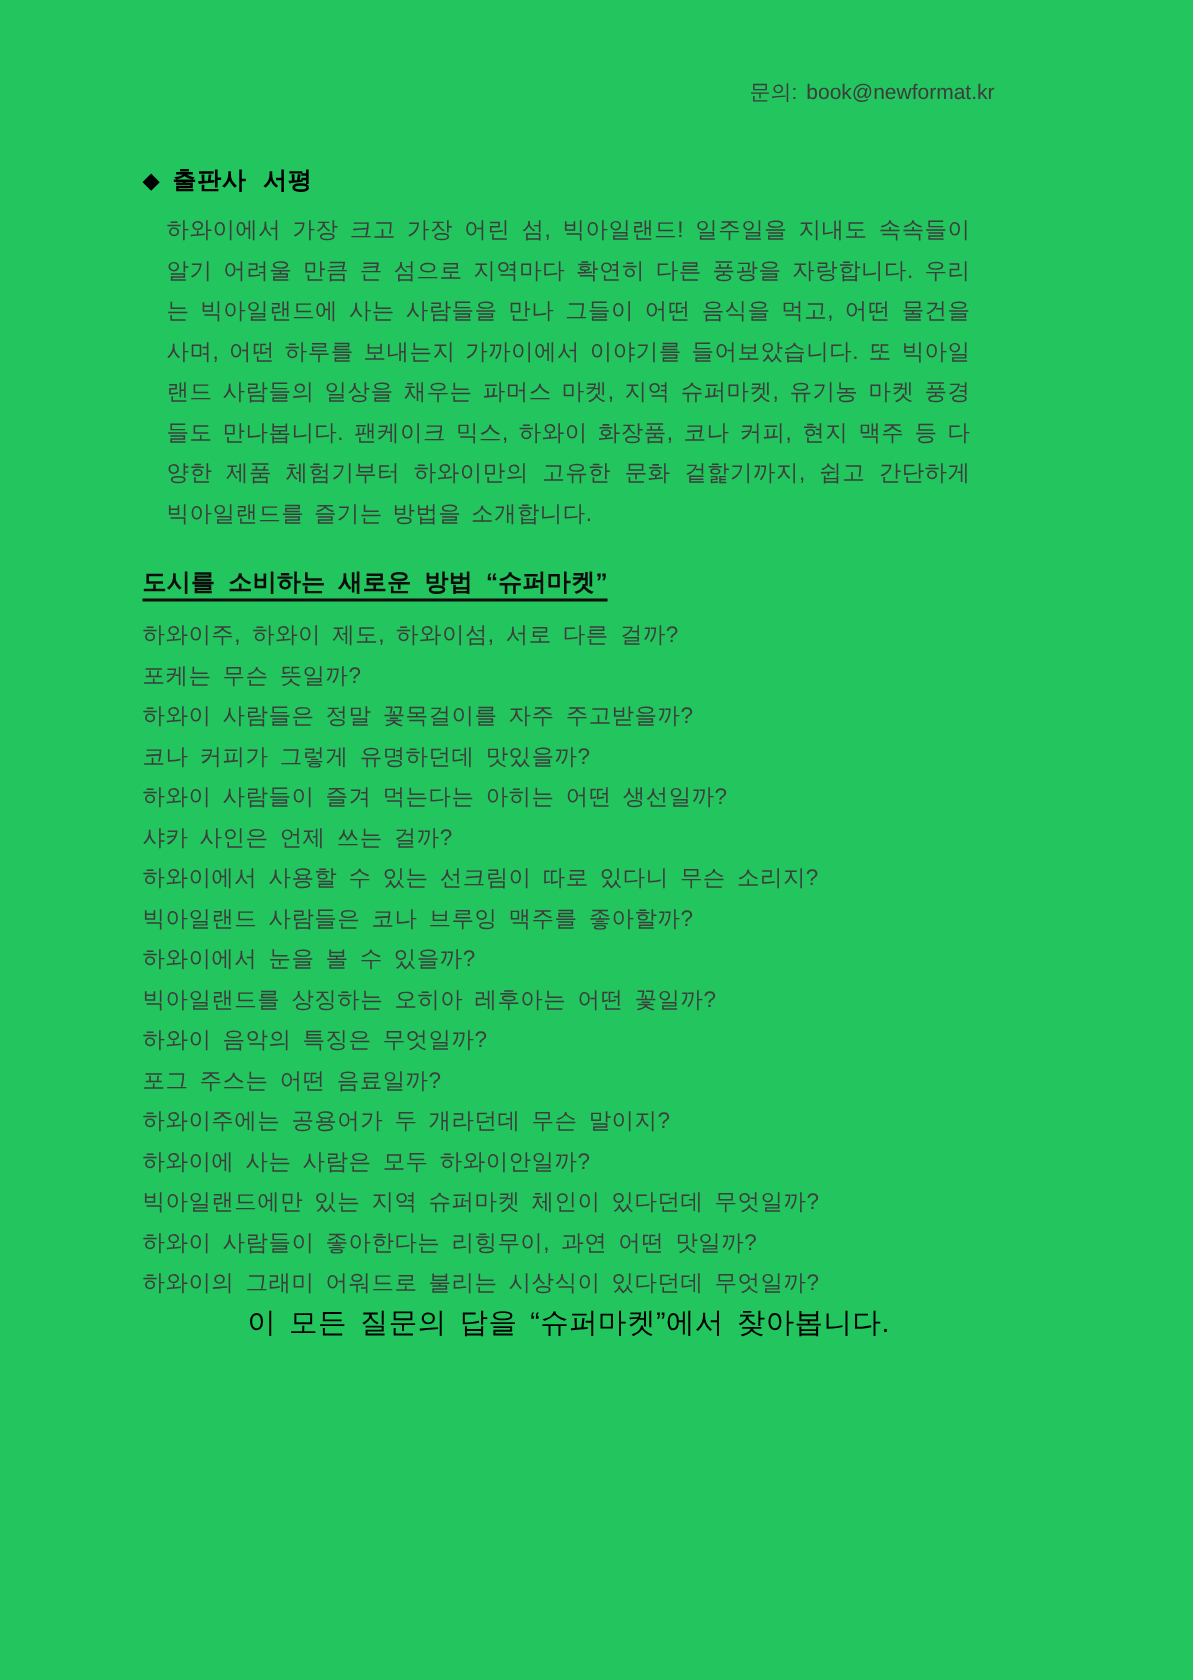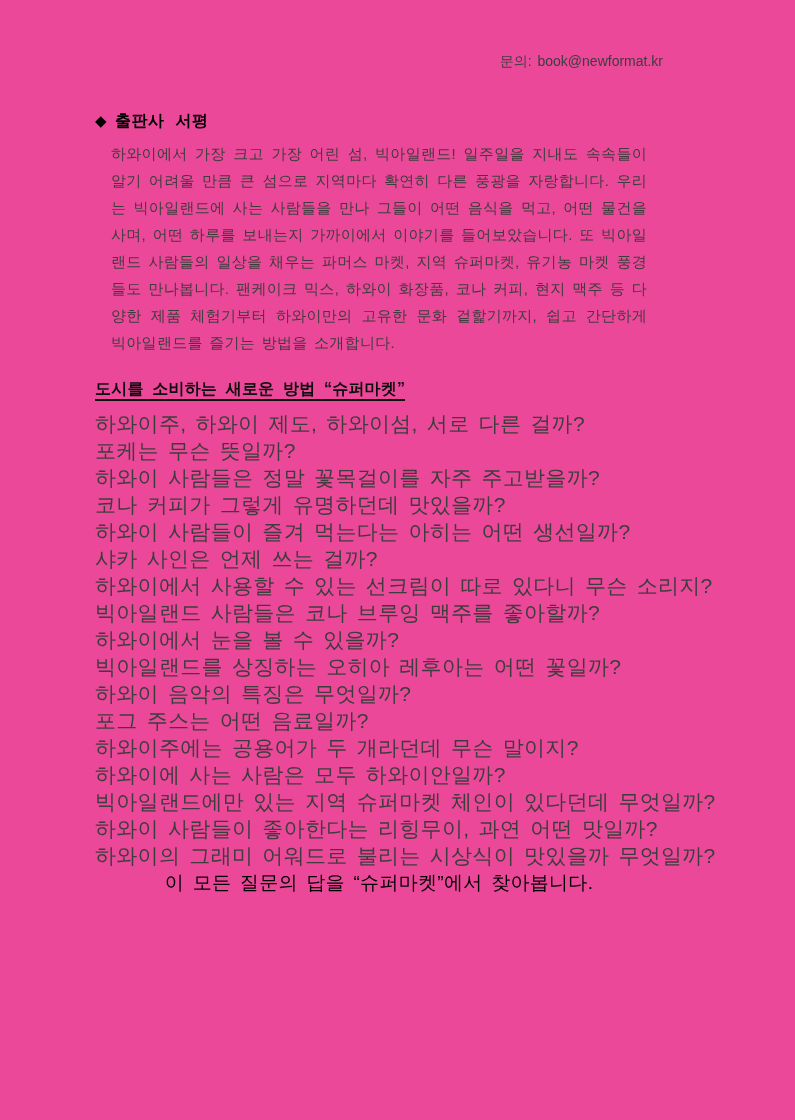--- a/index.html
+++ b/index.html
@@ -1,21 +1,21 @@
 <!DOCTYPE html>
 <html lang="ko"><head>
 <meta charset="utf-8">
 <style>
   html, body { margin: 0; padding: 0; background: #e8e8e8; }
   .page {
     position: relative;
     width: 795px;
     height: 1120px;
     margin: 0 auto;
-    background: #ec4899;
+    background: #22c55e;
     box-sizing: border-box;
     padding: 52px 132px 0 95px;
     font-family: "Liberation Sans", "DejaVu Sans", sans-serif;
     overflow: hidden;
   }
   .contact {
     font-size: 14px;
     line-height: 18px;
     color: #3d3d3d;
     text-align: right;
@@ -53,21 +53,21 @@
     line-height: 27px;
     color: #3d3d3d;
     text-align: justify;
     word-break: break-all;
     word-spacing: 2px;
     letter-spacing: 0.3px;
   }
   .questions { margin-top: 9px; }
   .questions p {
     margin: 0;
-    font-size: 21px;
+    font-size: 15px;
     line-height: 27px;
     color: #3d3d3d;
     word-spacing: 3px;
     letter-spacing: 0.3px;
     white-space: nowrap;
   }
   .closing {
     margin: 0;
     font-size: 19px;
     line-height: 27px;
@@ -106,18 +106,18 @@
     <p>하와이에서 사용할 수 있는 선크림이 따로 있다니 무슨 소리지?</p>
     <p>빅아일랜드 사람들은 코나 브루잉 맥주를 좋아할까?</p>
     <p>하와이에서 눈을 볼 수 있을까?</p>
     <p>빅아일랜드를 상징하는 오히아 레후아는 어떤 꽃일까?</p>
     <p>하와이 음악의 특징은 무엇일까?</p>
     <p>포그 주스는 어떤 음료일까?</p>
     <p>하와이주에는 공용어가 두 개라던데 무슨 말이지?</p>
     <p>하와이에 사는 사람은 모두 하와이안일까?</p>
     <p>빅아일랜드에만 있는 지역 슈퍼마켓 체인이 있다던데 무엇일까?</p>
     <p>하와이 사람들이 좋아한다는 리힝무이, 과연 어떤 맛일까?</p>
-    <p>하와이의 그래미 어워드로 불리는 시상식이 맛있을까 무엇일까?</p>
+    <p>하와이의 그래미 어워드로 불리는 시상식이 있다던데 무엇일까?</p>
   </div>
 
   <p class="closing">이 모든 질문의 답을 “슈퍼마켓”에서 찾아봅니다.</p>
 
 </div>
 
 </body></html>

